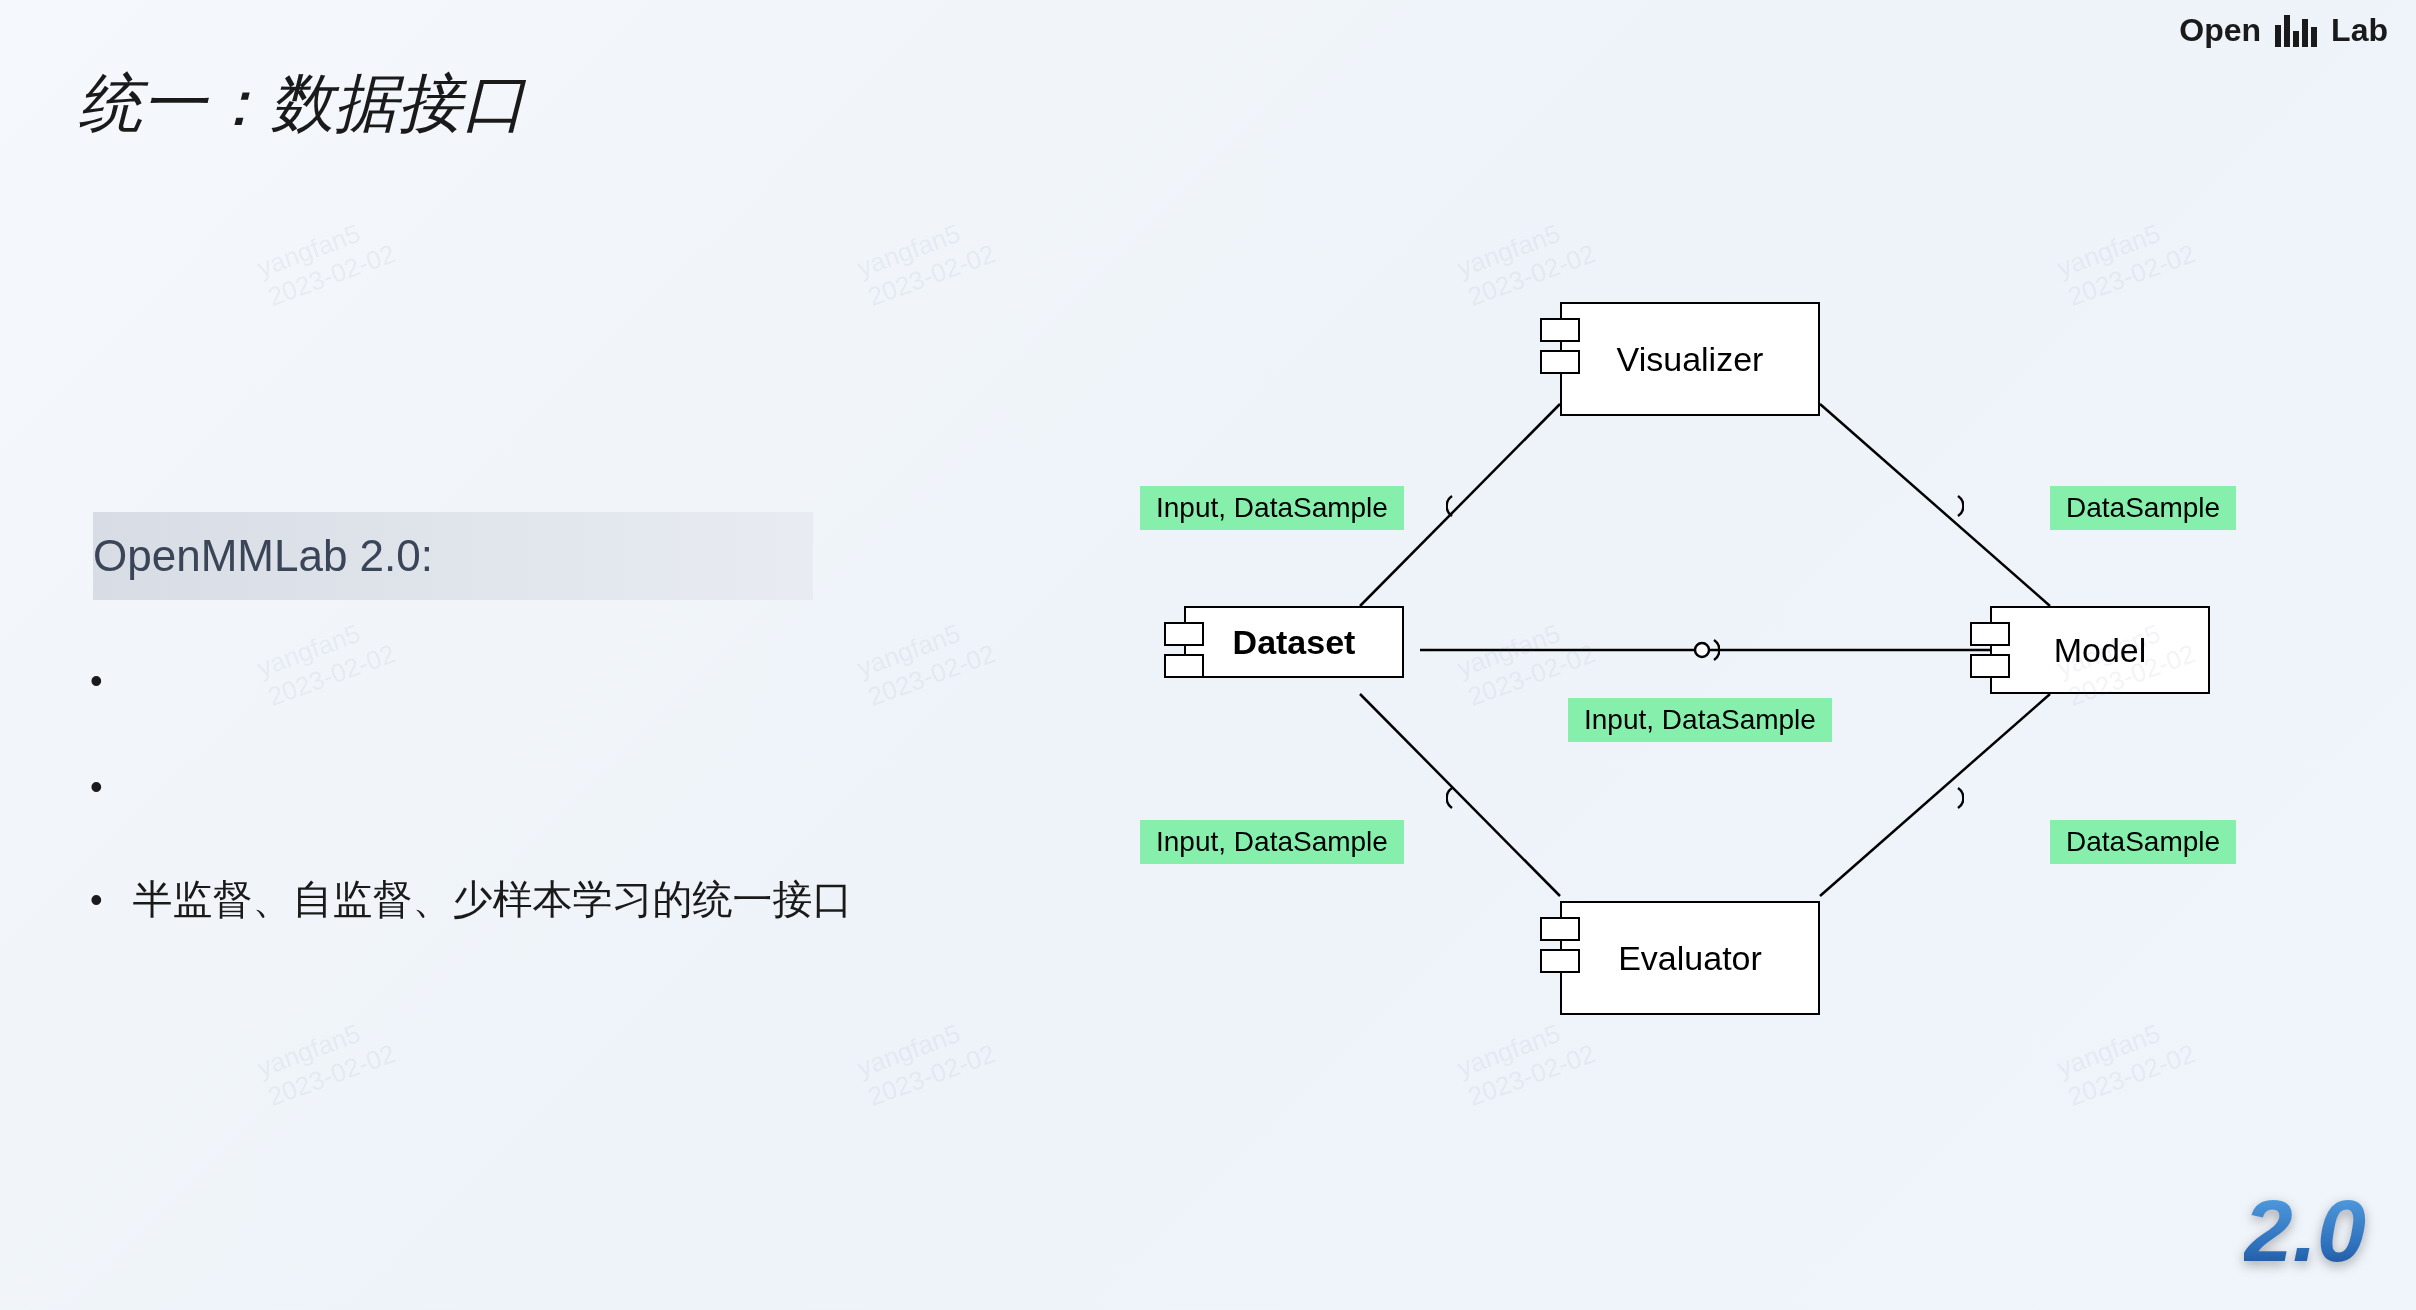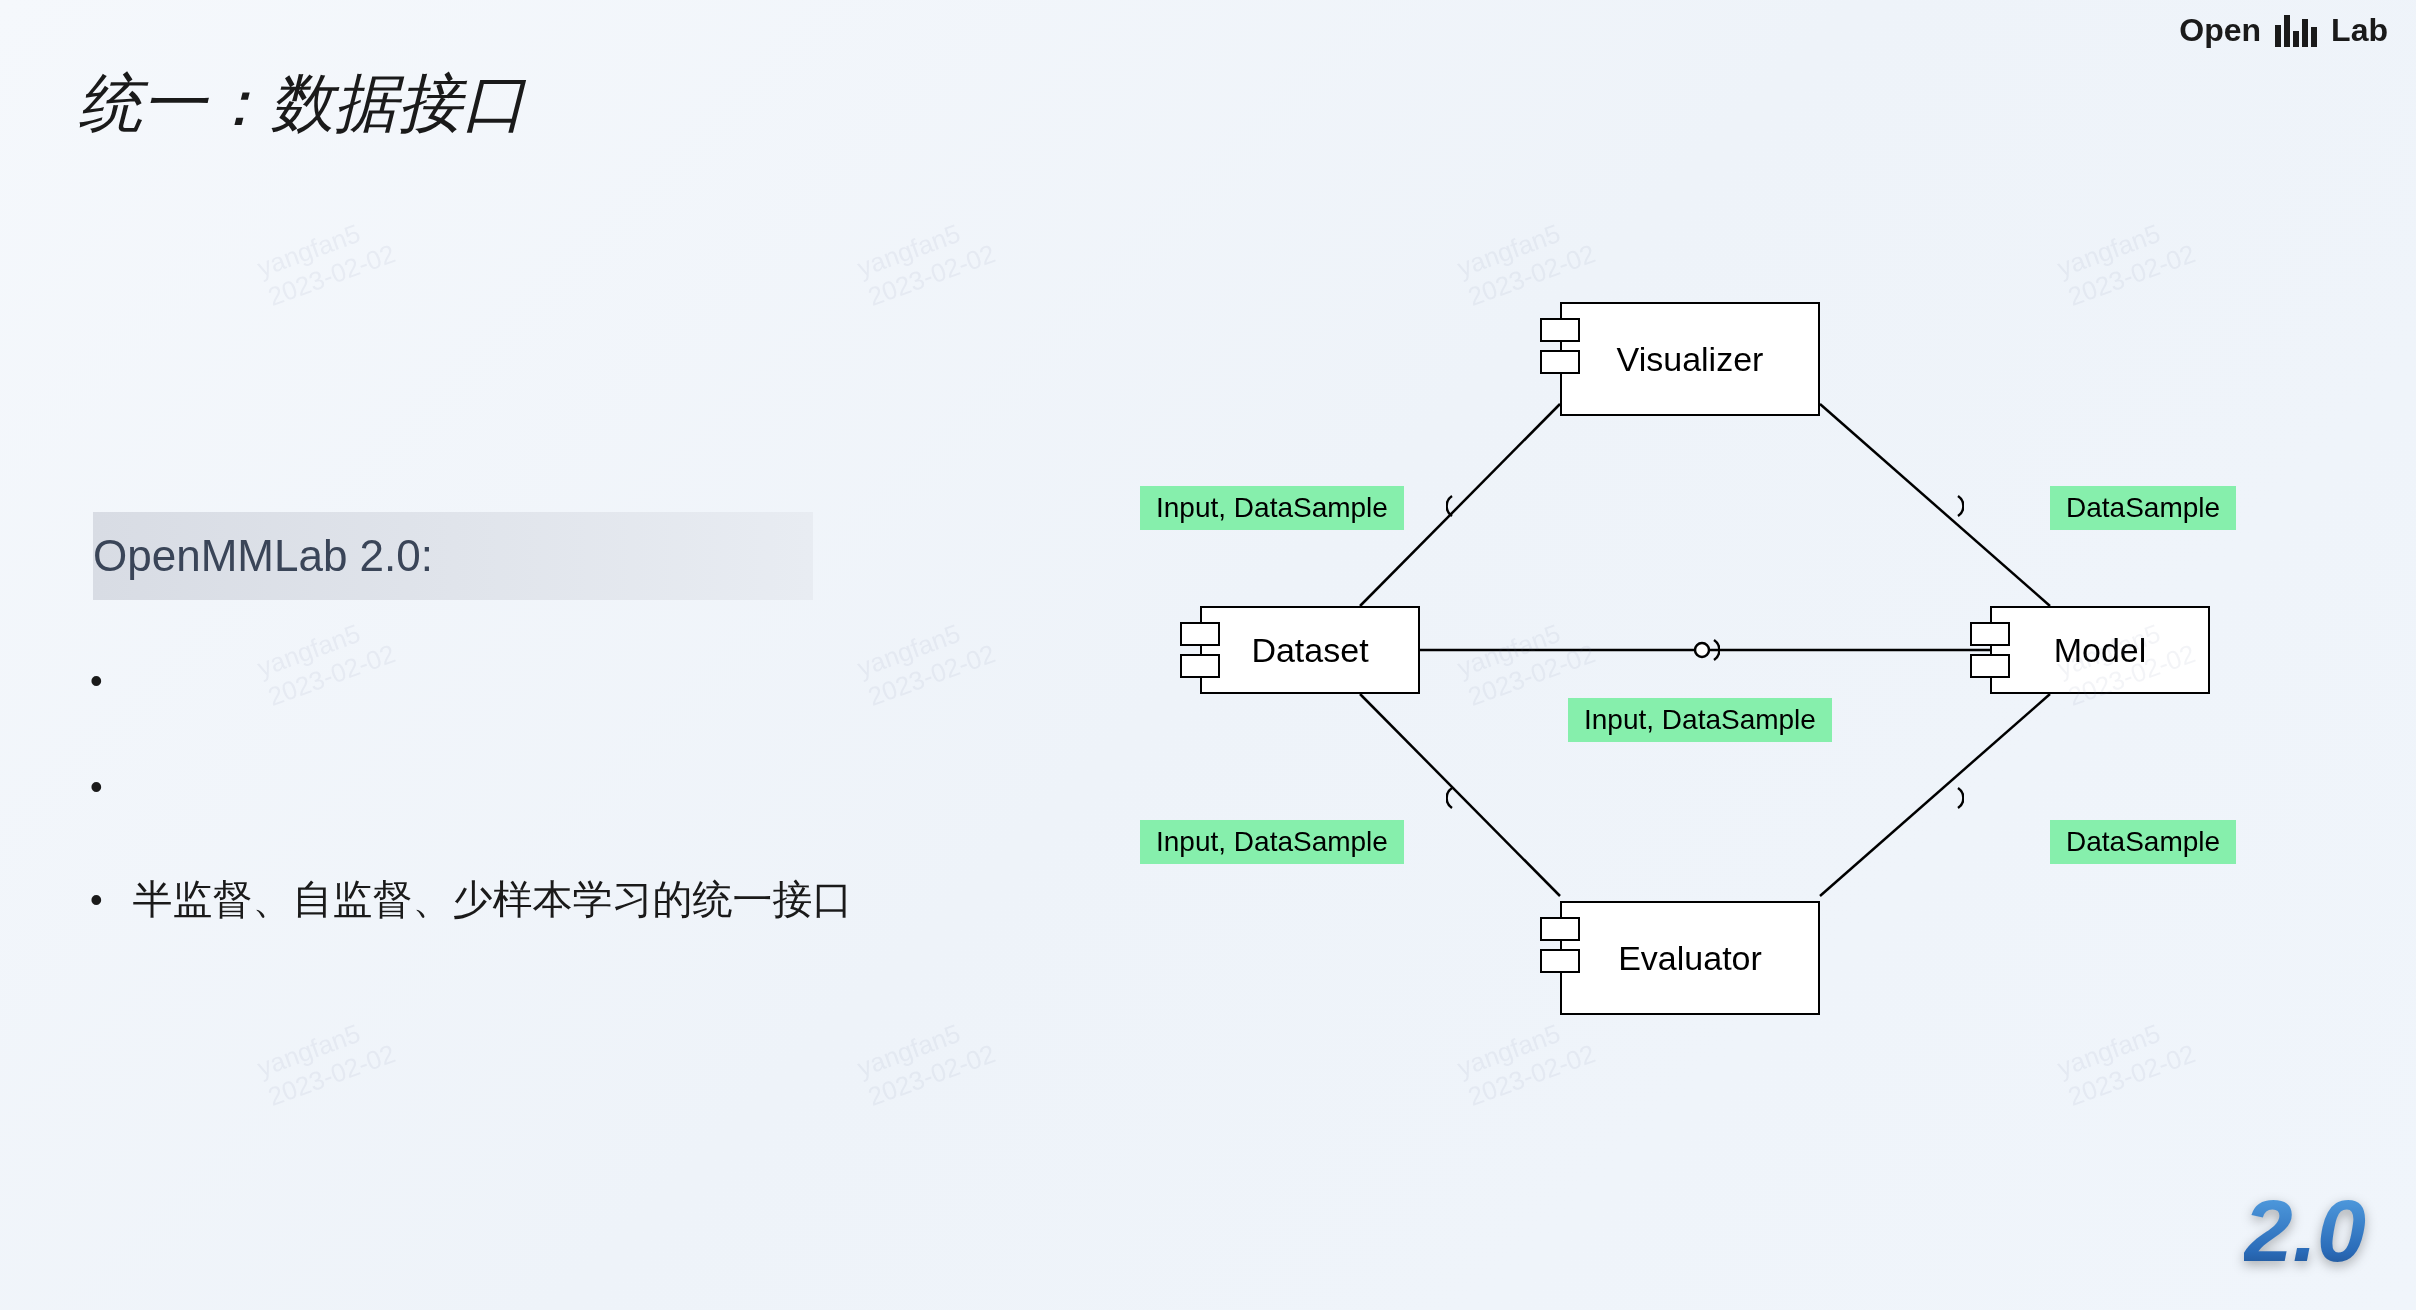--- a/index.html
+++ b/index.html
@@ -185,21 +185,21 @@
   </svg>
 
   <div class="uml-box" style="top:22px;left:380px;width:260px;height:114px;">
     <div class="uml-tabs">
         <div class="uml-tab"></div>
         <div class="uml-tab"></div>
       </div>
     <span>Visualizer</span>
   </div>
 
-  <div class="uml-box" style="top:326px;left:20px;width:220px;height:88px;">
+  <div class="uml-box" style="top:326px;left:4px;width:220px;height:72px;font-weight:bold;">
     <div class="uml-tabs">
         <div class="uml-tab"></div>
         <div class="uml-tab"></div>
       </div>
     <span>Dataset</span>
   </div>
 
   <div class="uml-box" style="top:326px;left:810px;width:220px;height:88px;">
     <div class="uml-tabs">
         <div class="uml-tab"></div>

